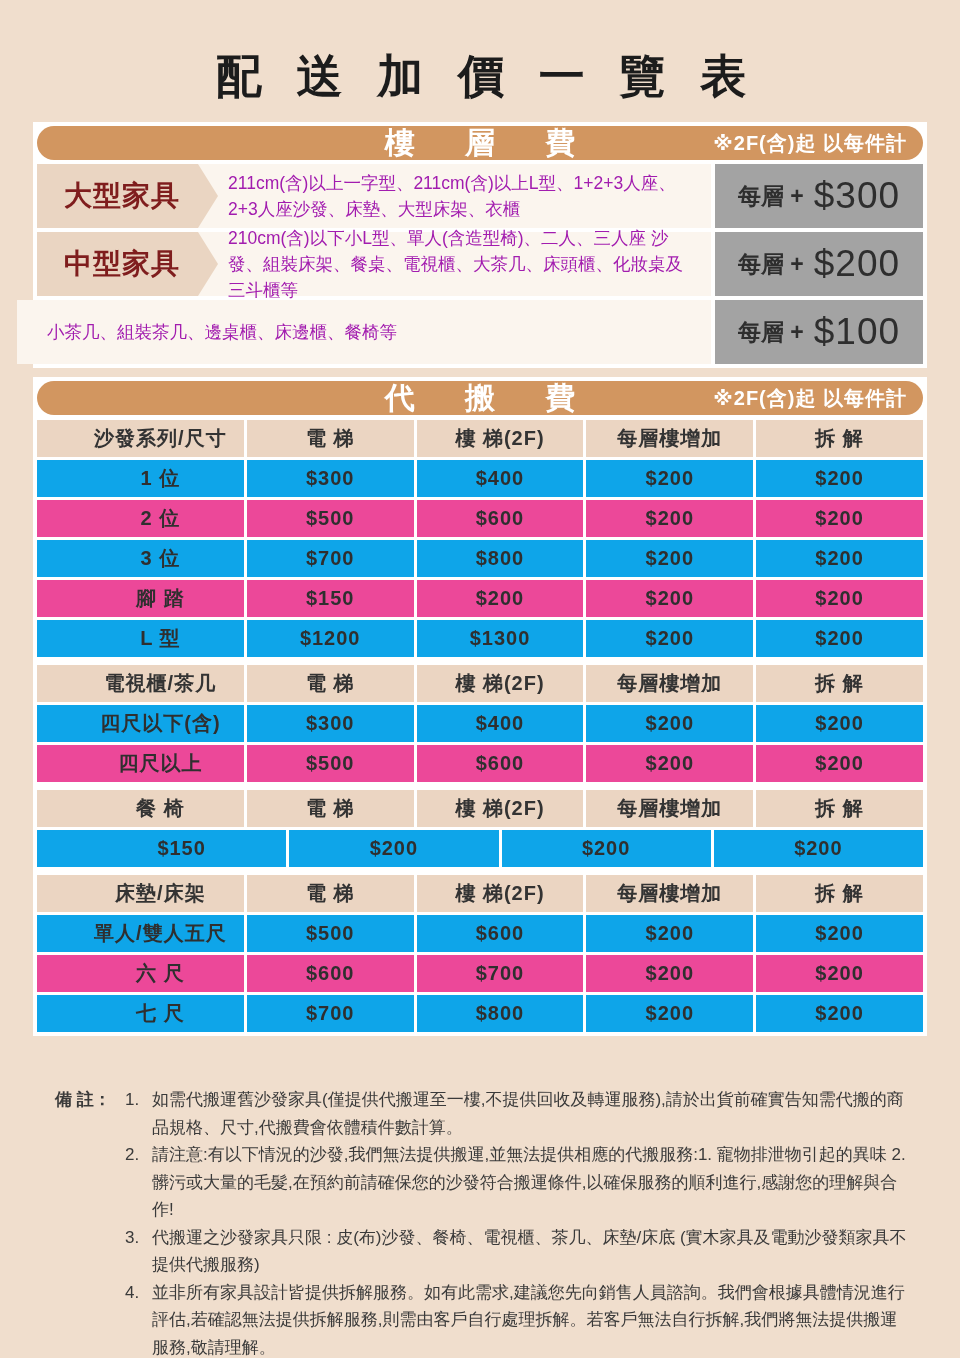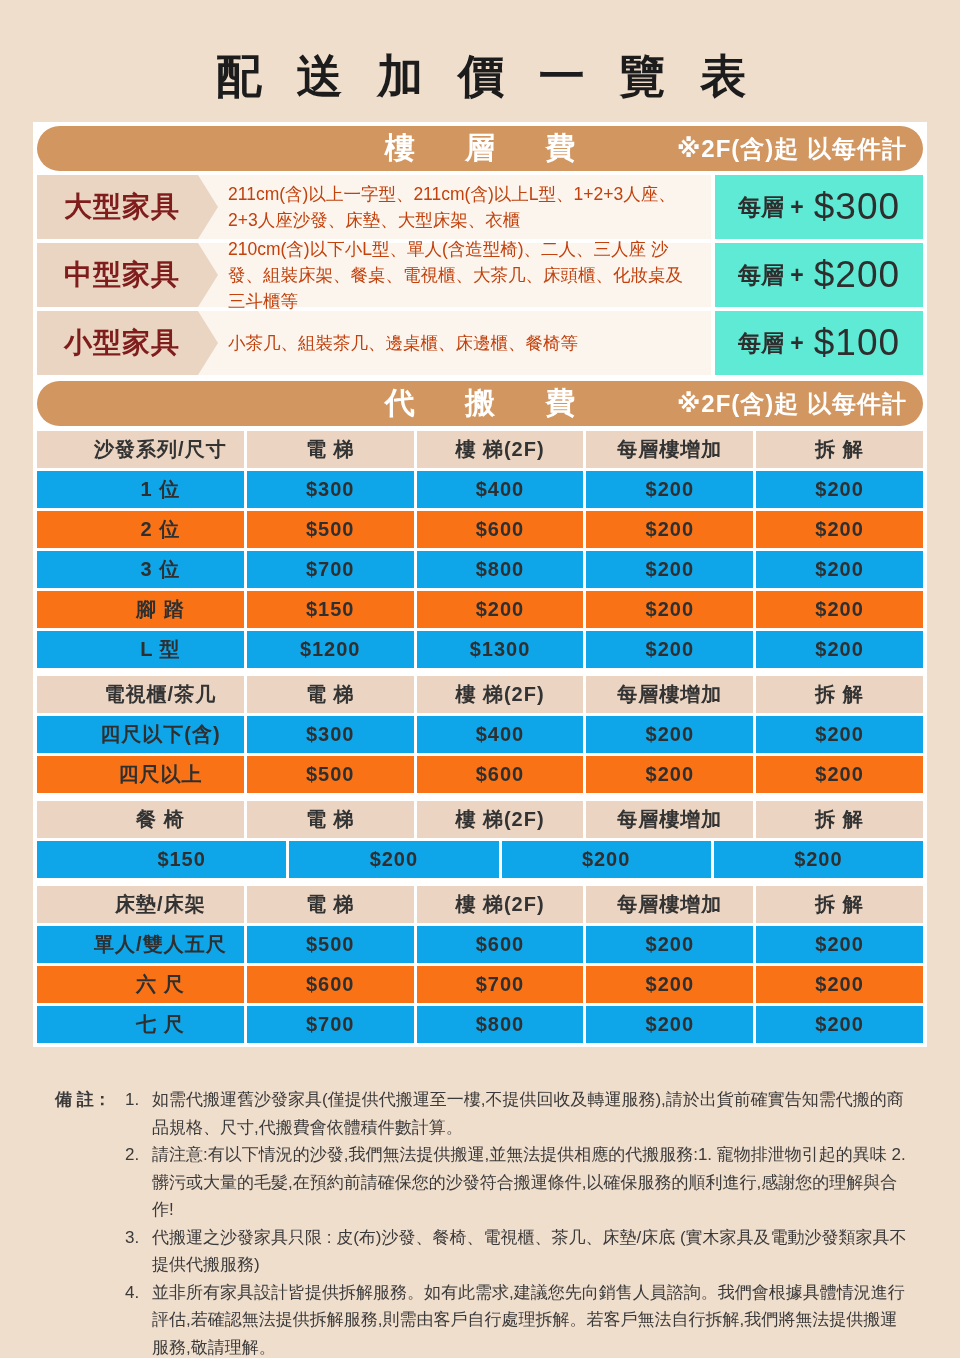--- a/index.html
+++ b/index.html
@@ -14,63 +14,63 @@
     text-align:center;font-size:46px;font-weight:bold;color:#1c1c1c;
     letter-spacing:6px;word-spacing:10px;
   }
   .panel{
     position:absolute;left:33px;width:894px;background:#ffffff;
     padding:4px;box-sizing:border-box;
   }
   #panel-floor{top:122px;}
   #panel-moving{top:377px;}
   .bar{
-    position:relative;height:45px;background:#d29660;
+    position:relative;height:34px;background:#d29660;
     display:flex;align-items:center;justify-content:center;border-radius:23px;
   }
   .bar-title{
     color:#fff;font-weight:bold;font-size:30px;
     letter-spacing:8px;word-spacing:26px;text-indent:8px;
   }
   .bar-note{
     position:absolute;right:16px;top:50%;transform:translateY(-50%);
-    color:#fff;font-weight:bold;font-size:24px;letter-spacing:1px;margin-left:23px;
+    color:#fff;font-weight:bold;font-size:20px;letter-spacing:1px;margin-left:23px;
   }
   
   .floor-row{display:flex;height:64px;margin-top:4px;align-items:stretch;}
   .floor-label{
     position:relative;z-index:1;width:181px;flex-shrink:0;background:#ead5c2;
     clip-path:polygon(0 0,calc(100% - 20px) 0,100% 50%,calc(100% - 20px) 100%,0 100%);
     display:flex;align-items:center;padding-left:27px;box-sizing:border-box;
   }
   .floor-label span{font-size:28px;font-weight:bold;color:#7f1d1d;letter-spacing:1px;}
   .floor-desc{
     z-index:0;flex:1;background:#fbf5ee;margin-left:-20px;
     padding:6px 12px 6px 30px;display:flex;align-items:center;
-    font-size:17.5px;line-height:1.5;color:#c2410c;
+    font-size:17.5px;line-height:1.5;color:#a21caf;
   }
   .floor-price{
-    width:208px;flex-shrink:0;margin-left:4px;background:#5eead4;
+    width:208px;flex-shrink:0;margin-left:4px;background:#a3a3a3;
     display:flex;align-items:center;justify-content:center;gap:10px;
   }
   .price-prefix{font-size:23px;font-weight:bold;color:#2e2e2e;}
   .price-amount{font-size:37px;font-weight:normal;color:#2e2e2e;letter-spacing:1px;}
   
   .tgroup{margin-top:8px;}
   #moving-groups .tgroup:first-child{margin-top:5px;}
   .trow{display:flex;height:37px;margin-top:3px;}
   .tgroup .trow:first-child{margin-top:0;}
   .tcell{
     flex:1;margin-left:3px;display:flex;align-items:center;justify-content:center;
     font-size:20px;font-weight:bold;color:#2f2f2f;letter-spacing:1px;
   }
   .tcell:first-child{margin-left:0;padding-left:40px;}
   .trow.head .tcell{background:#ebd5c2;color:#333;}
   .trow.light .tcell{background:#0ea5e9;}
-  .trow.shade .tcell{background:#f97316;}
+  .trow.shade .tcell{background:#ec4899;}
   
   .notes{
     position:absolute;left:55px;top:1086px;width:858px;
     display:flex;font-size:17px;line-height:1.62;color:#3a3a3a;
   }
   .notes-label{font-weight:bold;width:70px;flex-shrink:0;white-space:nowrap;}
   .notes-items{flex:1;display:flex;flex-direction:column;}
   .note-item{display:flex;}
   .note-num{width:27px;flex-shrink:0;}
   .note-text{flex:1;}
@@ -102,23 +102,20 @@
           <span>中型家具</span>
         </div>
     <div class="floor-desc">210cm(含)以下小L型、單人(含造型椅)、二人、三人座 沙發、組裝床架、餐桌、電視櫃、大茶几、床頭櫃、化妝桌及三斗櫃等</div>
     <div class="floor-price">
       <span class="price-prefix">每層 +</span>
       <span class="price-amount">$200</span>
     </div>
   </div>
 
   <div class="floor-row">
-    <div class="floor-label">
-          <span>小型家具</span>
-        </div>
     <div class="floor-desc">小茶几、組裝茶几、邊桌櫃、床邊櫃、餐椅等</div>
     <div class="floor-price">
       <span class="price-prefix">每層 +</span>
       <span class="price-amount">$100</span>
     </div>
   </div>
 </div>
 </section>
 
 <section class="panel" id="panel-moving">

